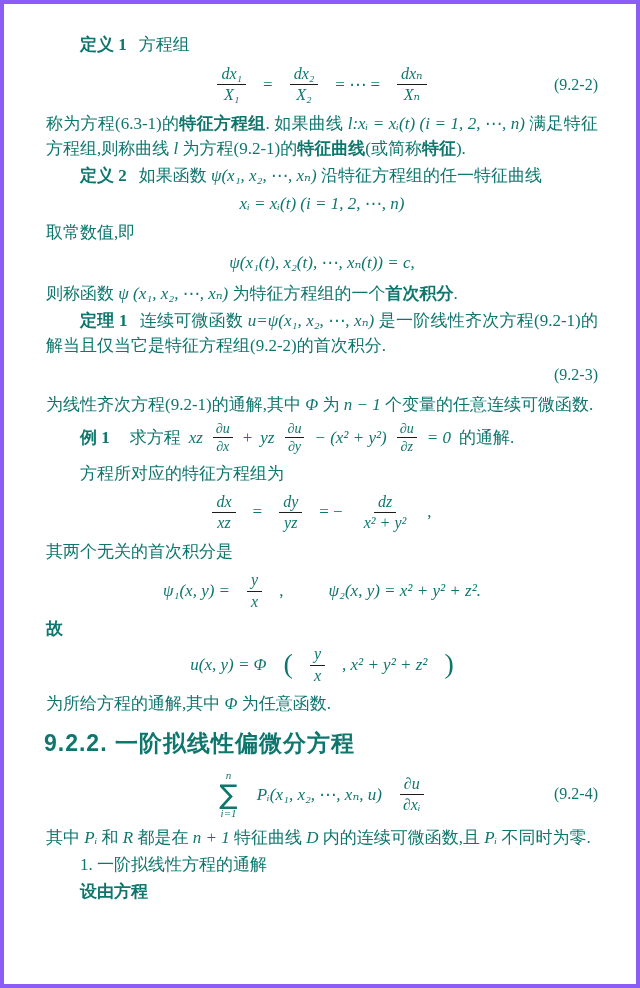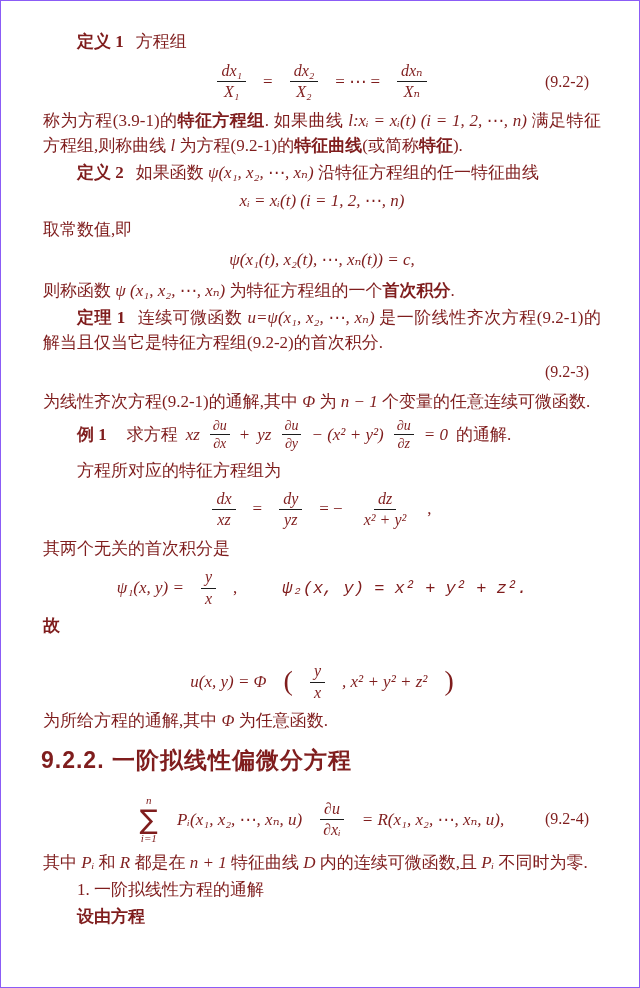--- a/index.html
+++ b/index.html
@@ -1,48 +1,48 @@
 <!DOCTYPE html>
 <html><head>
 <meta charset="utf-8">
 <style>
   html,body{margin:0;padding:0;background:#ffffff;}
   .page{
     position:relative;width:640px;height:988px;background:#ffffff;
-    box-sizing:border-box;border:1px solid #8b5cf6;overflow:hidden;
+    box-sizing:border-box;border:4px solid #8b5cf6;overflow:hidden;
     font-family:"Liberation Serif","DejaVu Serif","DejaVu Sans",serif;
-    color:#7f1d1d;
+    color:#0f766e;
   }
   .content{position:absolute;left:42px;right:38px;top:28px;}
   p.line{margin:0 0 2px 0;font-size:17px;line-height:25px;text-align:justify;}
   .indent{text-indent:2em;}
   .lbl{font-weight:bold;margin-right:.7em;}
   b{font-weight:bold;}
   .m{font-style:italic;}
   .display{position:relative;display:flex;justify-content:center;align-items:center;
     margin:6px 0;font-size:17px;min-height:28px;}
   .eqbody{display:inline-flex;align-items:center;gap:17px;font-style:italic;}
-  .eqlabel{position:absolute;right:12px;top:50%;transform:translateY(-50%);
+  .eqlabel{position:absolute;right:0;top:50%;transform:translateY(-50%);
     font-style:normal;font-size:16px;}
   .frac{display:inline-flex;flex-direction:column;align-items:center;
     vertical-align:middle;font-style:italic;line-height:1.15;font-size:16px;}
   .frac .num{display:block;border-bottom:1.3px solid #1c1c1c;padding:0 4px 1px;}
   .frac .den{display:block;padding:1px 4px 0;}
   .ifrac{display:inline-flex;flex-direction:column;align-items:center;
     vertical-align:middle;line-height:1.1;font-size:14px;font-style:italic;margin:0 2px;}
   .ifrac .num{display:block;border-bottom:1.2px solid #1c1c1c;padding:0 3px 1px;}
   .ifrac .den{display:block;padding:1px 3px 0;}
   .op{font-style:normal;}
   .sigma{display:inline-flex;flex-direction:column;align-items:center;
     line-height:1;font-style:normal;margin-right:2px;}
   .sigma .lim{font-size:11px;font-style:italic;}
   .sigma .glyph{font-size:27px;font-family:"DejaVu Sans",sans-serif;}
   .bigp{font-size:28px;font-weight:400;font-style:normal;vertical-align:middle;
     line-height:1;position:relative;top:-1px;}
-  h2.sec{margin:12px 0 20px -2px;font-size:23px;font-weight:600;line-height:30px;
+  h2.sec{margin:12px 0 12px -2px;font-size:23px;font-weight:600;line-height:30px;
     font-family:"Liberation Sans","DejaVu Sans",sans-serif;letter-spacing:1px;}
   .boldline{font-weight:bold;}
   .exline{display:flex;align-items:center;flex-wrap:wrap;gap:8px;
     font-size:17px;line-height:25px;margin:4px 0 6px;padding-left:34px;}
 </style>
 </head>
 <body>
 
 <div class="page">
   <div class="content">
@@ -62,21 +62,21 @@
           </span>
         <span class="op">= ⋯ =</span>
         <span class="frac">
             <span class="num">dxₙ</span>
             <span class="den">Xₙ</span>
           </span>
       </span>
       <span class="eqlabel">(9.2-2)</span>
     </div>
 
-    <p class="line"><span>称为方程(3.9-1)的</span><b>特征方程组</b><span>. 如果曲线 </span><span class="m">l:xᵢ = xᵢ(t) (i = 1, 2, ⋯, n)</span><span> 满足特征方程组,则称曲线 </span><span class="m">l</span><span> 为方程(9.2-1)的</span><b>特征曲线</b><span>(或简称</span><b>特征</b><span>).</span></p>
+    <p class="line"><span>称为方程(6.3-1)的</span><b>特征方程组</b><span>. 如果曲线 </span><span class="m">l:xᵢ = xᵢ(t) (i = 1, 2, ⋯, n)</span><span> 满足特征方程组,则称曲线 </span><span class="m">l</span><span> 为方程(9.2-1)的</span><b>特征曲线</b><span>(或简称</span><b>特征</b><span>).</span></p>
 
     <p class="line indent"><span class="lbl">定义 2</span><span>如果函数 </span><span class="m">ψ(x₁, x₂, ⋯, xₙ)</span><span> 沿特征方程组的任一特征曲线</span></p>
 
     <div class="display" style="margin:2px 0;">
       <span class="eqbody">xᵢ = xᵢ(t)  (i = 1, 2, ⋯, n)</span>
     </div>
 
     <p class="line">取常数值,即</p>
 
     <div class="display" style="margin:4px 0;">
@@ -142,27 +142,27 @@
     <p class="line">其两个无关的首次积分是</p>
 
     <div class="display" style="margin:7px 0 5px;">
       <span class="eqbody">
         <span>ψ₁(x, y) =</span>
         <span class="frac">
             <span class="num">y</span>
             <span class="den">x</span>
           </span>
         <span class="op">,</span>
-        <span style="margin-left:28px;font-family:Liberation Mono, monospace;">ψ₂(x, y) = x² + y² + z².</span>
+        <span style="margin-left:28px;">ψ₂(x, y) = x² + y² + z².</span>
       </span>
     </div>
 
     <p class="line boldline">故</p>
 
-    <div class="display" style="margin:24px 0 6px;">
+    <div class="display" style="margin:4px 0 6px;">
       <span class="eqbody">
         <span>u(x, y) = Φ</span>
         <span class="bigp">(</span>
         <span class="frac">
             <span class="num">y</span>
             <span class="den">x</span>
           </span>
         <span>, x² + y² + z²</span>
         <span class="bigp">)</span>
       </span>
@@ -178,21 +178,20 @@
         <span class="sigma">
             <span class="lim">n</span>
             <span class="glyph">∑</span>
             <span class="lim">i=1</span>
           </span>
         <span>Pᵢ(x₁, x₂, ⋯, xₙ, u)</span>
         <span class="frac">
             <span class="num">∂u</span>
             <span class="den">∂xᵢ</span>
           </span>
-        <span>= R(x₁, x₂, ⋯, xₙ, u),</span>
       </span>
       <span class="eqlabel">(9.2-4)</span>
     </div>
 
     <p class="line"><span>其中 </span><span class="m">Pᵢ</span><span> 和 </span><span class="m">R</span><span> 都是在 </span><span class="m">n + 1</span><span> 特征曲线 </span><span class="m">D</span><span> 内的连续可微函数,且 </span><span class="m">Pᵢ</span><span> 不同时为零.</span></p>
 
     <p class="line indent">1. 一阶拟线性方程的通解</p>
 
     <p class="line indent boldline">设由方程</p>
 

